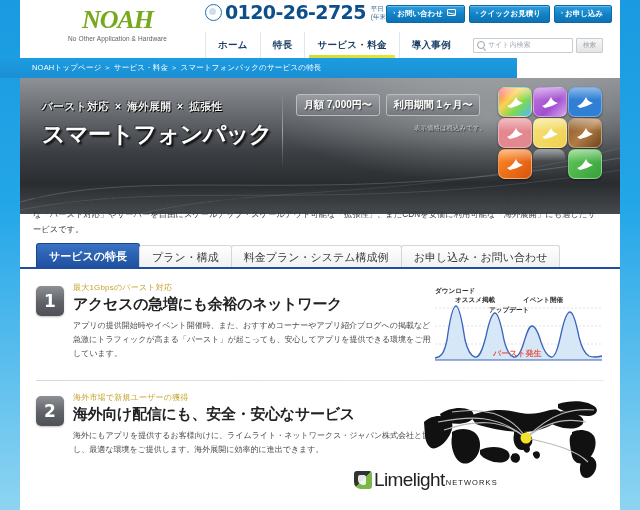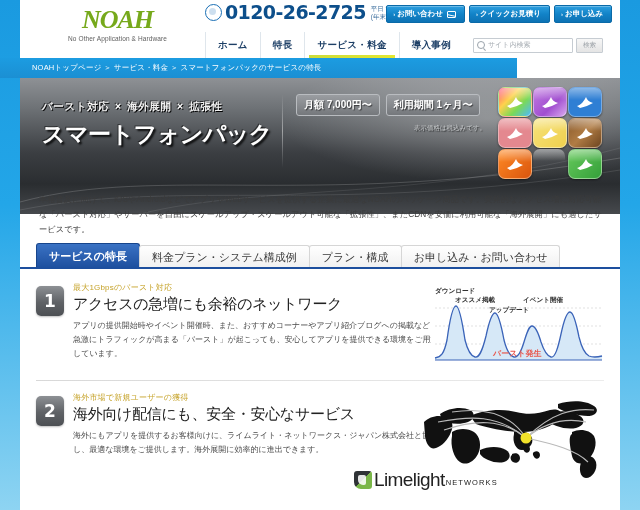--- a/index.html
+++ b/index.html
@@ -35,21 +35,21 @@
             border-radius:50%;background:#1a6fb5;opacity:.22;}
   .tel-num{font-family:"DejaVu Sans",sans-serif;font-size:19px;font-weight:bold;
            color:#0d4f8b;letter-spacing:-.6px;line-height:20px;}
   .tel-hours{margin-left:5px;font-size:6.5px;color:#3d6f9e;line-height:8.5px;padding-top:2px;}
 
   .hdr-btns{position:absolute;right:8px;top:5px;display:flex;gap:4px;}
   .hbtn{
     background:linear-gradient(180deg,#2d9fe0 0%,#1283c8 50%,#0d72b4 100%);
     color:#fff;font-size:7.5px;font-weight:bold;
     padding:3px 8px 3px 6px;border-radius:2px;border:1px solid #0a6aa8;
-    display:flex;align-items:center;gap:2px;white-space:nowrap;cursor:pointer;
+    display:flex;gap:2px;white-space:nowrap;cursor:pointer;
     box-shadow:inset 0 1px 0 rgba(255,255,255,.3);
   }
   .hbtn .arw{font-size:6px;opacity:.9;}
   .hbtn .mail{display:inline-block;width:7px;height:5px;border:1px solid #fff;
               border-radius:1px;margin-left:2px;position:relative;}
   .hbtn .mail:before{content:"";position:absolute;left:0;top:0;width:7px;height:3px;
               border-bottom:1px solid #fff;transform:skewY(14deg);}
 
   
   .nav{position:absolute;left:20px;top:30px;width:600px;height:28px;display:flex;align-items:flex-end;}
@@ -138,21 +138,21 @@
   .ai2{background:linear-gradient(135deg,#c07ae0,#a14fd0 60%,#d9a8ee);}
   .ai3{background:#2f7fd4;}
   .ai4{background:#e4888f;}
   .ai5{background:linear-gradient(135deg,#f6e27a,#efd04e);}
   .ai6{background:linear-gradient(135deg,#8a5a2b,#b07c44 50%,#6d4520);}
   .ai7{background:linear-gradient(135deg,#ff8a25,#d9550d);}
   .ai8{background:transparent;box-shadow:none;border:none;}
   .ai9{background:linear-gradient(135deg,#66c95c,#35a03a);}
 
   
-  .intro{position:absolute;left:23px;top:192px;width:600px;padding:0 16px;box-sizing:border-box;}
+  .intro{position:absolute;left:17px;top:192px;width:600px;padding:0 16px;box-sizing:border-box;}
   .intro p{margin:0;font-size:8.2px;line-height:15px;color:#3b3b3b;letter-spacing:.1px;}
 
   
   .tabs{position:absolute;left:20px;top:242px;width:600px;height:26px;
         display:flex;align-items:flex-end;padding-left:16px;box-sizing:border-box;}
   .tab{
     height:22px;display:flex;align-items:center;justify-content:flex-start;
     padding:0 12px;font-size:11px;color:#3a3a3a;cursor:pointer;
     background:linear-gradient(180deg,#ffffff,#f0f0f0);
     border:1px solid #d6d6d6;border-bottom:none;margin-right:-1px;
@@ -171,21 +171,21 @@
   .sec-inner{display:flex;}
   .numbox{
     width:28px;height:30px;flex:none;margin-right:9px;margin-top:4px;
     border-radius:5px;background:linear-gradient(180deg,#8d9094,#5f6266 55%,#4d5054);
     color:#fff;font-family:"DejaVu Sans",sans-serif;font-size:17px;font-weight:bold;
     display:flex;align-items:center;justify-content:center;
     box-shadow:0 1px 2px rgba(0,0,0,.25);
   }
   .sec-txt{flex:1;padding-right:6px;}
   .sec-kicker{font-size:8px;font-weight:normal;color:#c6a32a;margin-bottom:2px;letter-spacing:.2px;}
-  .sec-head{font-size:15px;font-weight:normal;color:#222;letter-spacing:-.3px;margin-bottom:6px;line-height:18px;}
+  .sec-head{font-size:15px;font-weight:bold;color:#222;letter-spacing:-.3px;margin-bottom:6px;line-height:18px;}
   .sec-body{font-size:8px;line-height:14px;color:#4a4a4a;}
 
   
   .chart-wrap{position:absolute;right:14px;top:0;width:175px;height:88px;}
   .sec-rule{position:absolute;left:36px;width:584px;height:1px;
             background:linear-gradient(90deg,#d8d8d8,#ececec);}
 
   
   .map-wrap{position:absolute;right:6px;top:-4px;width:196px;height:100px;}
 
@@ -340,24 +340,24 @@
 
   <div class="intro">
     <p>本格普及に向けて、iOSやAndroidなどでアプリやWebサービスを提供する企業に最適なNOAHのパッケージ商品です。突発的なアクセス増に対応可能な「バースト対応」やサーバーを自由にスケールアップ・スケールアウト可能な「拡張性」、またCDNを安価に利用可能な「海外展開」にも適したサービスです。</p>
   </div>
 
   <div class="tabs">
     <div class="tab active">
       <span>サービスの特長</span>
     </div>
     <div class="tab">
+      <span>プラン・構成</span>
+    </div>
+    <div class="tab">
       <span>料金プラン・システム構成例</span>
-    </div>
-    <div class="tab">
-      <span>プラン・構成</span>
     </div>
     <div class="tab">
       <span>お申し込み・お問い合わせ</span>
     </div>
   </div>
   <div class="tabs-rule"></div>
 
   <div class="section sec1">
     <div class="sec-inner">
       <div class="numbox">1</div>

